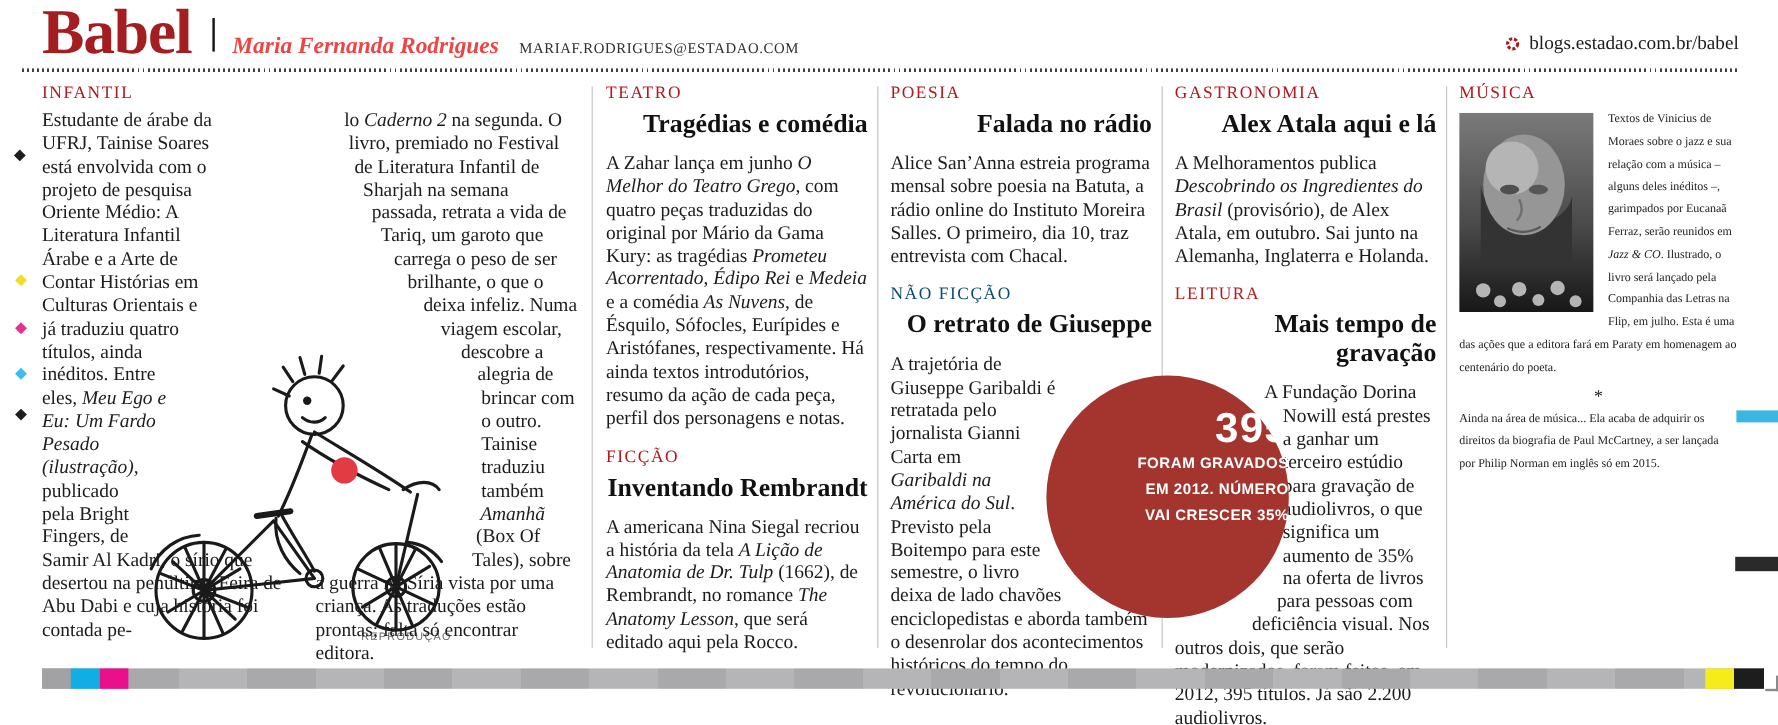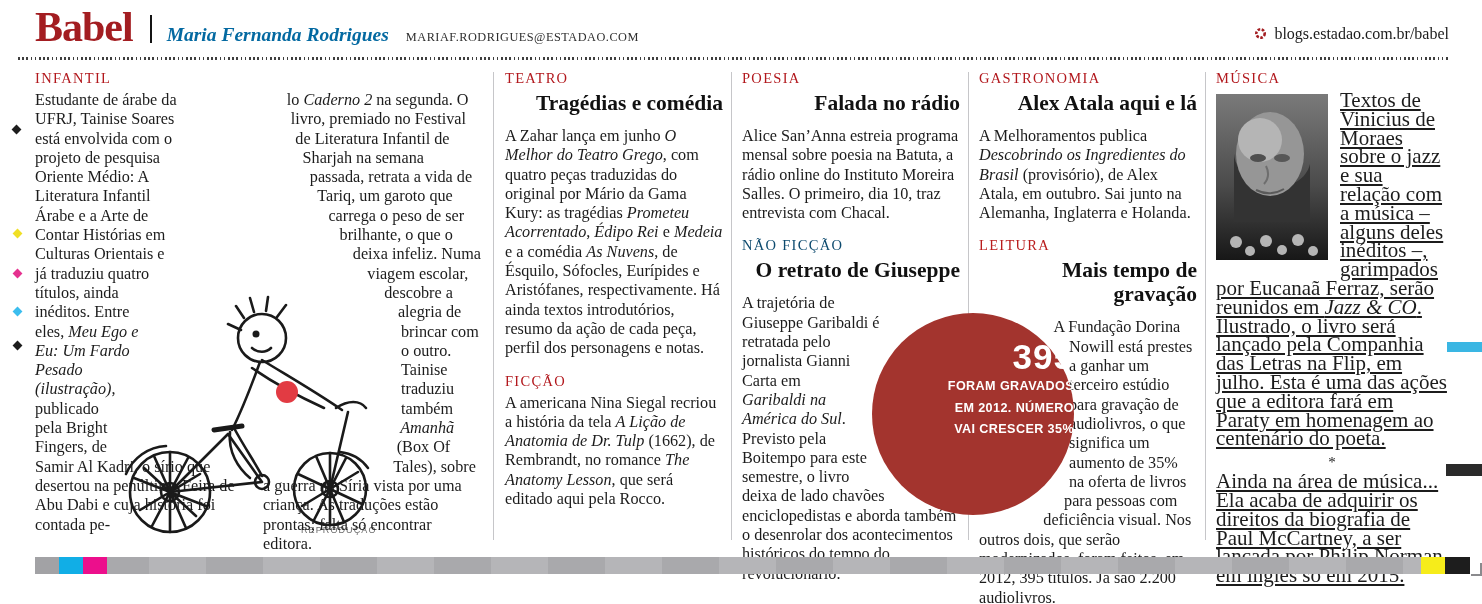--- a/index.html
+++ b/index.html
@@ -3,42 +3,42 @@
 <meta charset="utf-8">
 <style>
   html,body{margin:0;padding:0;background:#fff;}
   body{width:1482px;height:604px;position:relative;overflow:hidden;
        font-family:"Liberation Serif",serif;color:#1c1c1c;}
   .page{position:absolute;inset:0;background:#ffffff;}
 
   
   .masthead{position:absolute;left:35px;right:33px;top:6px;height:46px;
             display:flex;align-items:baseline;}
-  .logo{font-size:42px;font-weight:700;letter-spacing:-1px;line-height:42px;}
+  .logo{font-size:53px;font-weight:700;letter-spacing:-1px;line-height:42px;}
   .mast-divider{width:2px;height:28px;background:#141414;margin:0 15px 0 17px;align-self:center;}
-  .author{font-size:19.5px;font-weight:700;font-style:italic;color:#0369a1;}
+  .author{font-size:19.5px;font-weight:700;font-style:italic;color:#ef4444;}
   .email{font-size:12.3px;letter-spacing:.5px;color:#2e2e2e;margin-left:17px;}
   .mast-url{margin-left:auto;font-size:16px;color:#1b1b1b;display:flex;align-items:center;gap:6px;}
   .dotted-rule{position:absolute;left:18px;right:33px;top:57px;height:3px;
     background:repeating-linear-gradient(90deg,#3f3f3f 0 1.6px,transparent 1.6px 4.2px);}
 
   
   .col{position:absolute;top:70px;z-index:2;}
   .col1{left:35px;width:447px;}
   .col2{left:505px;width:218px;}
   .col3{left:742px;width:218px;}
   .col4{left:979px;width:218px;}
   .col5{left:1216px;width:232px;}
   .kicker{font-size:14.5px;letter-spacing:1.3px;margin-bottom:4px;font-weight:500;}
   h1,h2{margin:0;}
   .headline{font-size:29px;line-height:33px;font-weight:700;color:#111;
             letter-spacing:-.2px;margin:2px 0 14px;}
   .col-title{font-size:21.5px;line-height:24px;font-weight:700;color:#111;margin:2px 0 12px;text-align:right;}
   .bodytext{font-size:16.2px;line-height:19.3px;color:#1c1c1c;}
-  .col5 .bodytext{font-size:21px;line-height:18.8px;text-decoration:underline;}
+  .col5 .bodytext{font-size:10px;line-height:18.8px;}
   em{font-style:italic;}
   .section2{margin-top:14px;}
   .vrule{position:absolute;top:72px;height:468px;width:1px;background:#c6c6c9;z-index:1;}
 
   
   .two-col{display:flex;gap:10px;}
   .subcol{width:218px;}
   .sp-a{float:right;width:132px;height:218px;margin-top:142px;
         shape-outside:polygon(73% 0%,58% 22%,40% 46%,18% 72%,2% 100%,100% 100%,100% 0%);
         shape-margin:6px;}
@@ -136,20 +136,21 @@
       <div class="subcol bodytext"><span class="sp-b"></span><span>lo </span><em>Caderno 2</em><span> na segunda. O livro, premiado no Festival de Literatura Infantil de Sharjah na semana passada, retrata a vida de Tariq, um garoto que carrega o peso de ser brilhante, o que o deixa infeliz. Numa viagem escolar, descobre a alegria de brincar com o outro. Tainise traduziu também </span><em>Amanhã</em><span> (Box Of Tales), sobre a guerra na Síria vista por uma criança. As traduções estão prontas; falta só encontrar editora.</span></div>
     </div>
   </section>
 
   <section class="col col2">
     <div class="kicker" style="color: rgb(178, 24, 29);">TEATRO</div>
     <h2 class="col-title">Tragédias e comédia</h2>
     <div class="bodytext"><span>A Zahar lança em junho </span><em>O Melhor do Teatro Grego</em><span>, com quatro peças traduzidas do original por Mário da Gama Kury: as tragédias </span><em>Prometeu Acorrentado</em><span>, </span><em>Édipo Rei</em><span> e </span><em>Medeia</em><span> e a comédia </span><em>As Nuvens</em><span>, de Ésquilo, Sófocles, Eurípides e Aristófanes, respectivamente. Há ainda textos introdutórios, resumo da ação de cada peça, perfil dos personagens e notas.</span></div>
     <div class="section2">
       <div class="kicker" style="color: rgb(178, 24, 29);">FICÇÃO</div>
+      <h2 class="col-title">Inventando Rembrandt</h2>
       <div class="bodytext"><span>A americana Nina Siegal recriou a história da tela </span><em>A Lição de Anatomia de Dr. Tulp</em><span> (1662), de Rembrandt, no romance </span><em>The Anatomy Lesson</em><span>, que será editado aqui pela Rocco.</span></div>
     </div>
   </section>
 
   <section class="col col3">
     <div class="kicker" style="color: rgb(178, 24, 29);">POESIA</div>
     <h2 class="col-title">Falada no rádio</h2>
     <div class="bodytext"><span>Alice San’Anna estreia programa mensal sobre poesia na Batuta, a rádio online do Instituto Moreira Salles. O primeiro, dia 10, traz entrevista com Chacal.</span></div>
     <div class="section2">
       <div class="kicker" style="color: #0c4a6e;">NÃO FICÇÃO</div>

